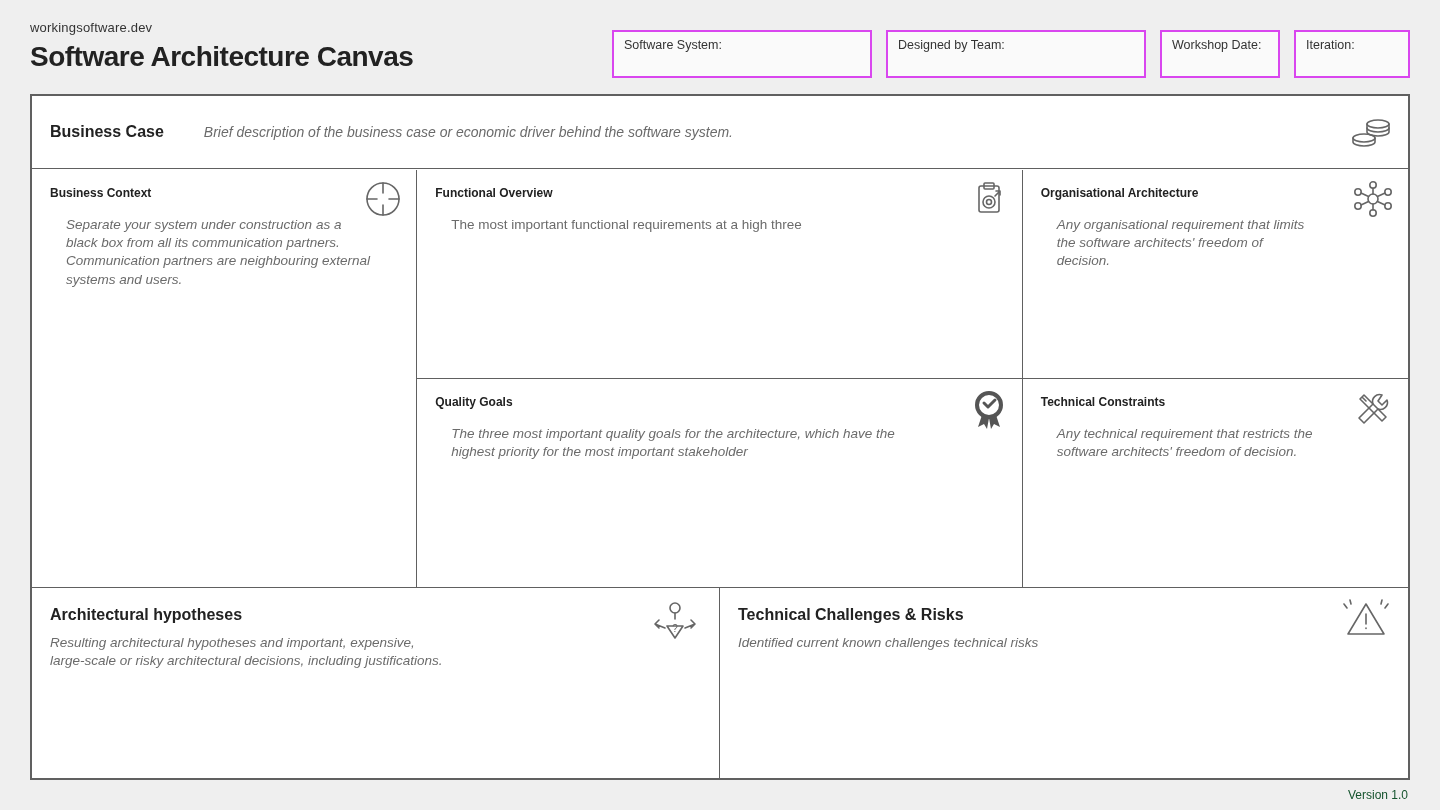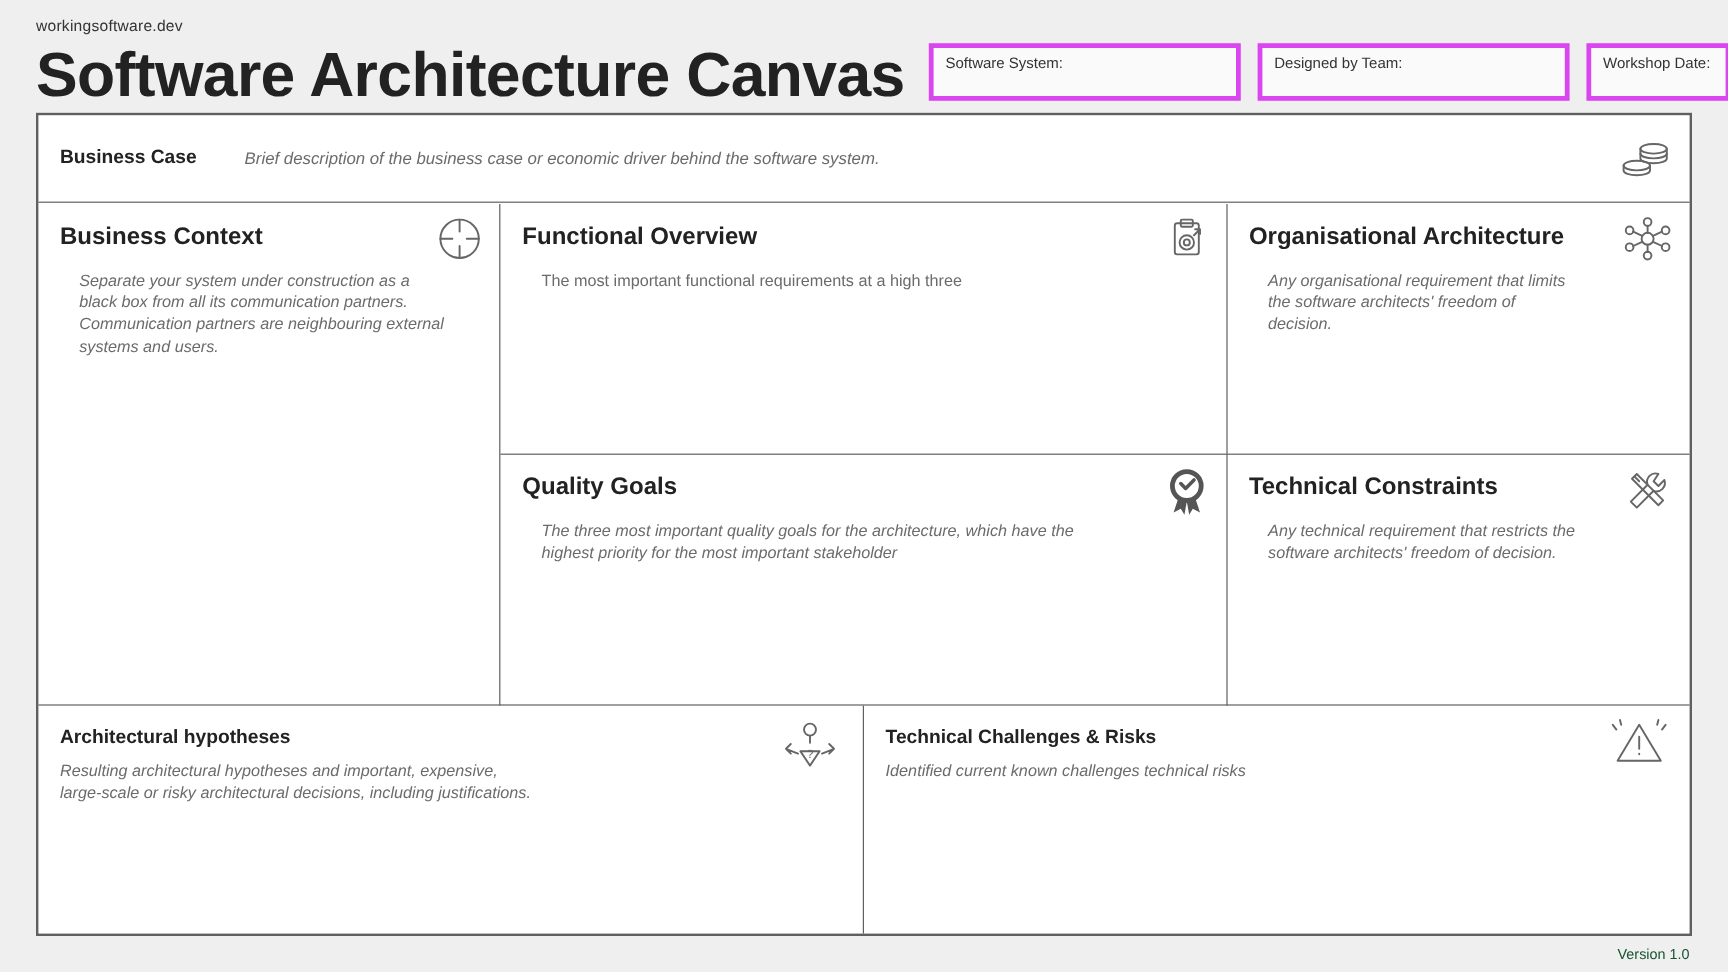--- a/index.html
+++ b/index.html
@@ -9,24 +9,24 @@
     --bg:#EFEFEF;
     --panel:#FFFFFF;
     --fieldbg:#FAFAFA;
   }
   html,body{margin:0;padding:0;background:var(--bg);font-family:"Helvetica Neue",Helvetica,Arial,sans-serif;color:var(--ink);}
   body{width:1440px;height:810px;overflow:hidden;position:relative}
 
   .header{padding:14px 30px 0 30px;display:flex;align-items:center;gap:20px}
   .titleblock{flex:0 0 auto;min-width:550px}
   .site{font-size:13px;color:var(--ink);letter-spacing:.2px}
-  .maintitle{font-weight:800;font-size:52px;line-height:1.05;margin-top:7px;color:#222;letter-spacing:-0.5px}
+  .maintitle{font-weight:800;font-size:28px;line-height:1.05;margin-top:7px;color:#222;letter-spacing:-0.5px}
 
   .fields{display:flex;gap:14px;margin-left:auto;margin-top:16px}
-  .field{background:var(--fieldbg);border:4px solid #d946ef;height:48px;padding:6px 10px;box-sizing:border-box;display:flex;align-items:flex-start}
+  .field{background:var(--fieldbg);border:2px solid #d946ef;height:48px;padding:6px 10px;box-sizing:border-box;display:flex;align-items:flex-start}
   .field-label{font-size:12.5px;color:#333;white-space:nowrap}
   .f-system{width:260px}
   .f-team{width:260px}
   .f-date{width:120px}
   .f-iter{width:116px}
 
   .canvas{position:absolute;left:30px;right:30px;top:94px;bottom:30px;border:2px solid var(--line);background:var(--panel)}
 
   
   .bc{height:72px;border-bottom:1.5px solid var(--line);position:relative;padding:0 60px 0 18px;display:flex;align-items:center;gap:40px}
@@ -34,21 +34,21 @@
   .bc .desc{font-style:italic;color:var(--muted);font-size:14px}
 
   
   .grid{position:absolute;top:74px;left:0;right:0;bottom:190px;display:grid;
         grid-template-columns: 28% 1fr 28%;
         grid-template-rows: 1fr 1fr;}
   .cell{border-right:1.5px solid var(--line);border-bottom:1.5px solid var(--line);padding:16px 18px 14px 18px;position:relative}
   .cell:last-child{border-right:none}
   .cell.nr{border-right:none}
   .cell.nb{border-bottom:none}
-  .cell h3{margin:0 0 14px 0;font-size:20px;font-weight:700;color:#222}
+  .cell h3{margin:0 0 14px 0;font-size:12px;font-weight:700;color:#222}
   .cell p{margin:16px;font-size:13.5px;line-height:1.35;color:var(--muted);max-width:85%}
   .cell p.italic{font-style:italic}
   .cell .icon{position:absolute;top:10px;right:14px}
 
   .context{grid-row:1 / span 2}
 
   
   .bottom{position:absolute;left:0;right:0;bottom:0;height:190px;border-top:1.5px solid var(--line);display:grid;grid-template-columns:1fr 1fr}
   .bcell{padding:18px 14px 14px 18px;position:relative}
   .bcell:first-child{border-right:1.5px solid var(--line)}

